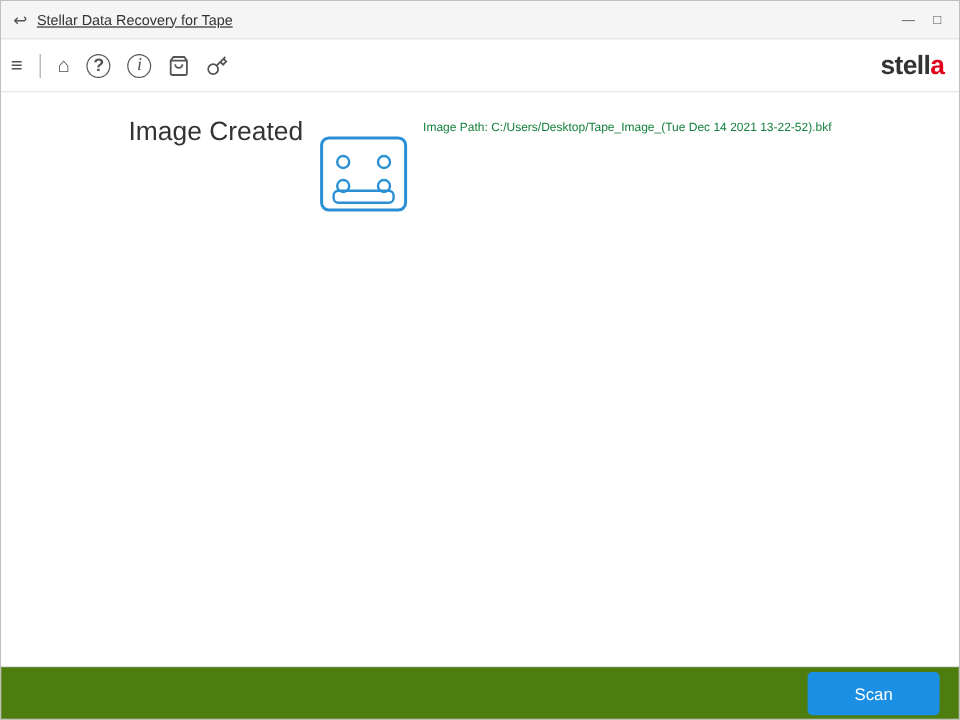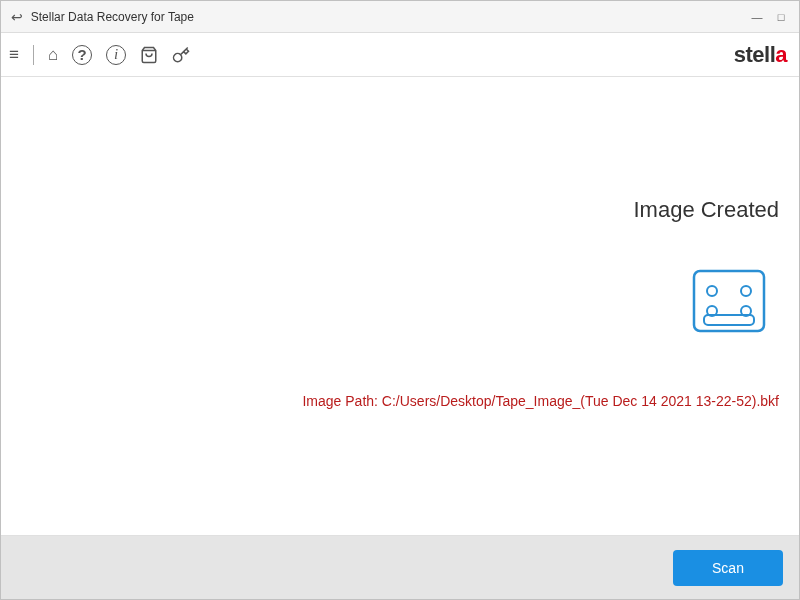--- a/index.html
+++ b/index.html
@@ -45,20 +45,21 @@
     .title-back-icon {
       margin-right: 8px;
       color: #555;
       font-size: 14px;
     }
 
     .title-text {
       font-size: 12px;
       color: #333;
       font-weight: normal;
+      text-decoration: underline;
     }
 
     .title-bar-controls {
       display: flex;
       align-items: center;
       gap: 8px;
     }
 
     .title-control-btn {
       width: 16px;
@@ -113,22 +114,22 @@
     }
 
     .toolbar-logo span {
       color: #e0001b;
     }
 
     
     .main-content {
       flex: 1;
       display: flex;
-      flex-direction: column;
-      align-items: flex-end;
+      flex-direction: row;
+      align-items: flex-start;
       justify-content: center;
       background: #ffffff;
       padding: 20px;
       position: relative;
     }
 
     .page-title {
       font-size: 22px;
       font-weight: 400;
       color: #333;
@@ -143,29 +144,29 @@
       width: 100px;
       height: 100px;
     }
 
     .info-section {
       text-align: center;
       line-height: 2;
     }
 
     .info-line {
-      font-size: 14px;
-      color: #b91c1c;
+      font-size: 10px;
+      color: #15803d;
       display: block;
     }
 
     
     .bottom-bar {
-      height: 64px;
-      background: #e5e5e5;
+      height: 44px;
+      background: #4d7c0f;
       border-top: 1px solid #e0e0e0;
       display: flex;
       align-items: center;
       justify-content: flex-end;
       padding: 0 16px;
       flex-shrink: 0;
     }
 
     .scan-button {
       background: #1a8fe3;

